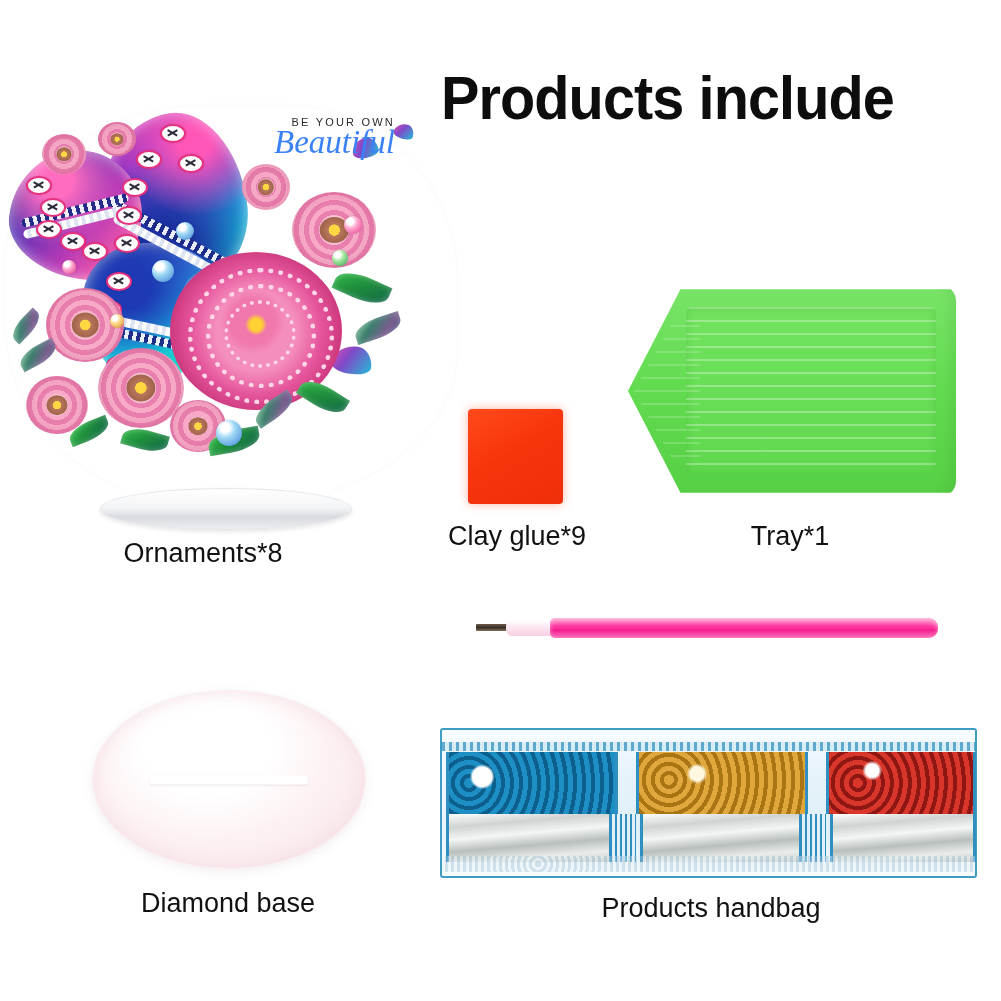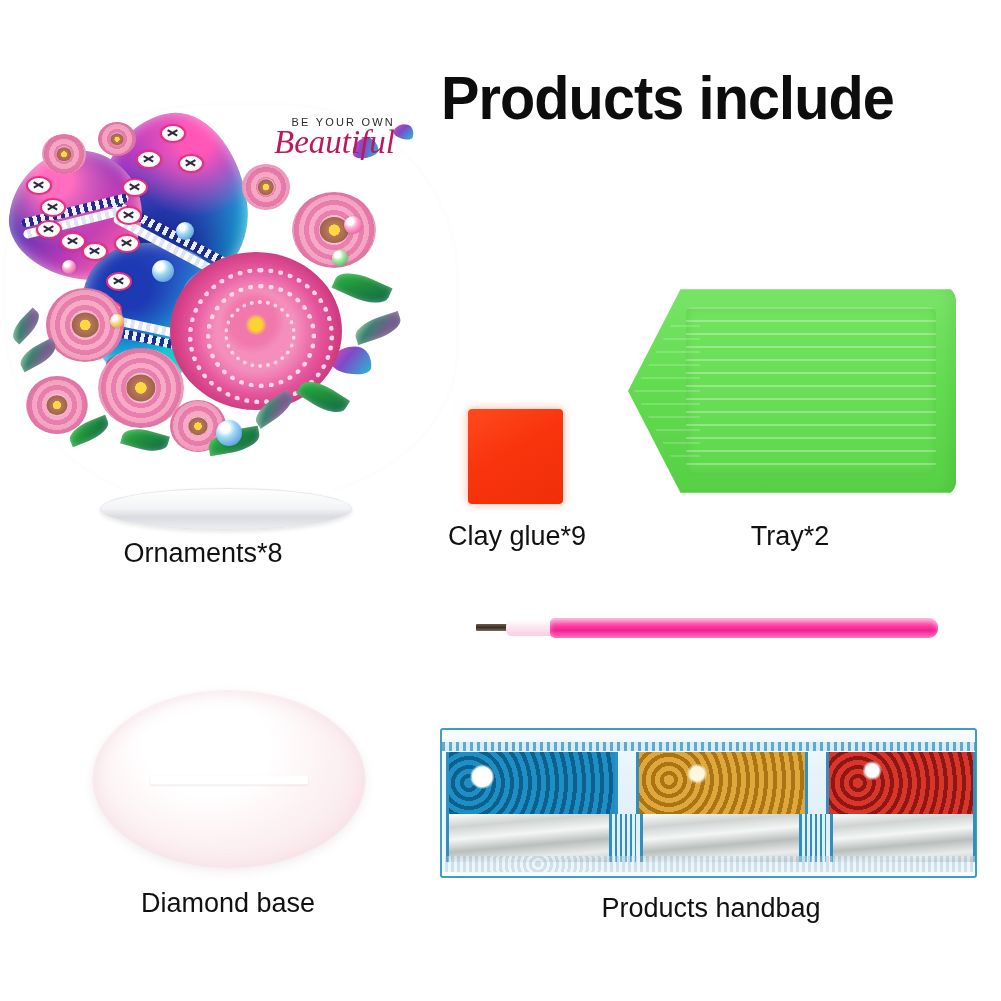--- a/index.html
+++ b/index.html
@@ -155,21 +155,21 @@
   .art-text{position:absolute;left:243px;top:16px;width:150px;text-align:right;}
   .t-small{
     font-size:11px;letter-spacing:2.2px;color:#2b2b2b;
     font-family:"Liberation Sans", sans-serif;
   }
   .t-kind{
     font-size:24px;color:#d6267e;margin-top:3px;
     font-style:italic;font-family:"Liberation Serif", serif;
   }
   .t-beau{
-    font-size:33px;color:#be185d;margin-top:-4px;
+    font-size:33px;color:#3b82f6;margin-top:-4px;
     font-style:italic;font-family:"Liberation Serif", serif;
   }
   .mini-bfly{
     position:absolute;width:26px;height:20px;
     background:linear-gradient(120deg,#e246b0 0%,#7a3fc4 40%,#17b9d6 100%);
     border-radius:60% 40% 50% 50% / 70% 70% 30% 30%;
     opacity:.95;
   }
   
   .stand{
@@ -421,21 +421,21 @@
   <div class="abs caption cap-orn">Ornaments*8</div>
 
   <div class="abs glue"></div>
   <div class="abs caption cap-glue">Clay glue*9</div>
 
   <div class="abs tray">
     <div class="tray-body"></div>
     <div class="tray-inner"></div>
     <div class="tray-point"></div>
   </div>
-  <div class="abs caption cap-tray">Tray*2</div>
+  <div class="abs caption cap-tray">Tray*1</div>
 
   <div class="abs pen">
     <div class="pen-tip"></div>
     <div class="pen-ferrule"></div>
     <div class="pen-body"></div>
   </div>
 
   <div class="abs base">
     <div class="base-slot"></div>
   </div>

